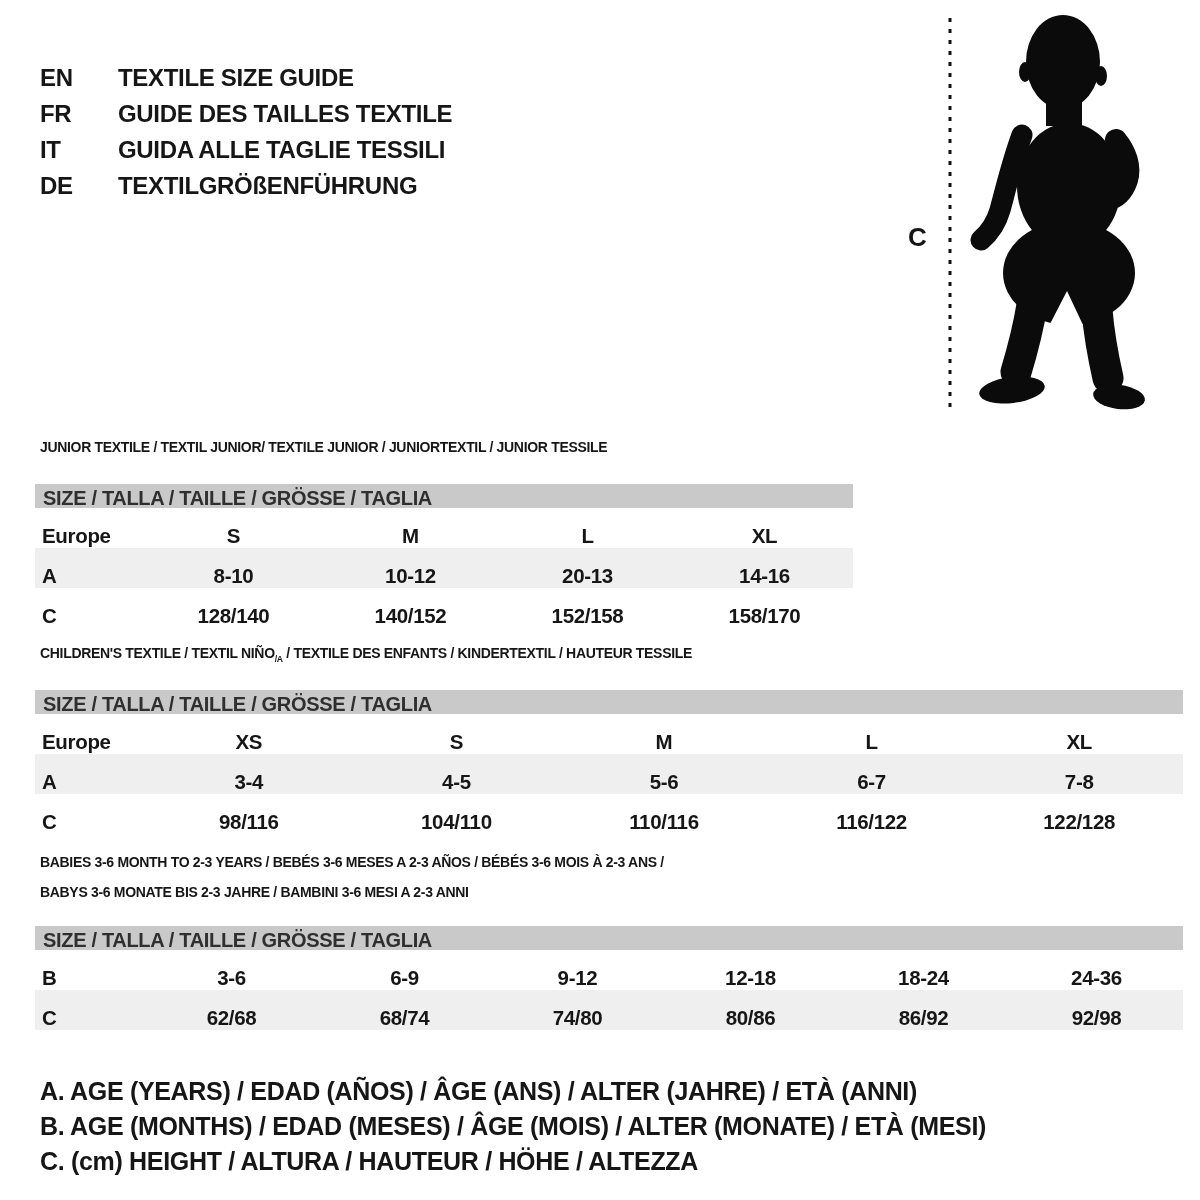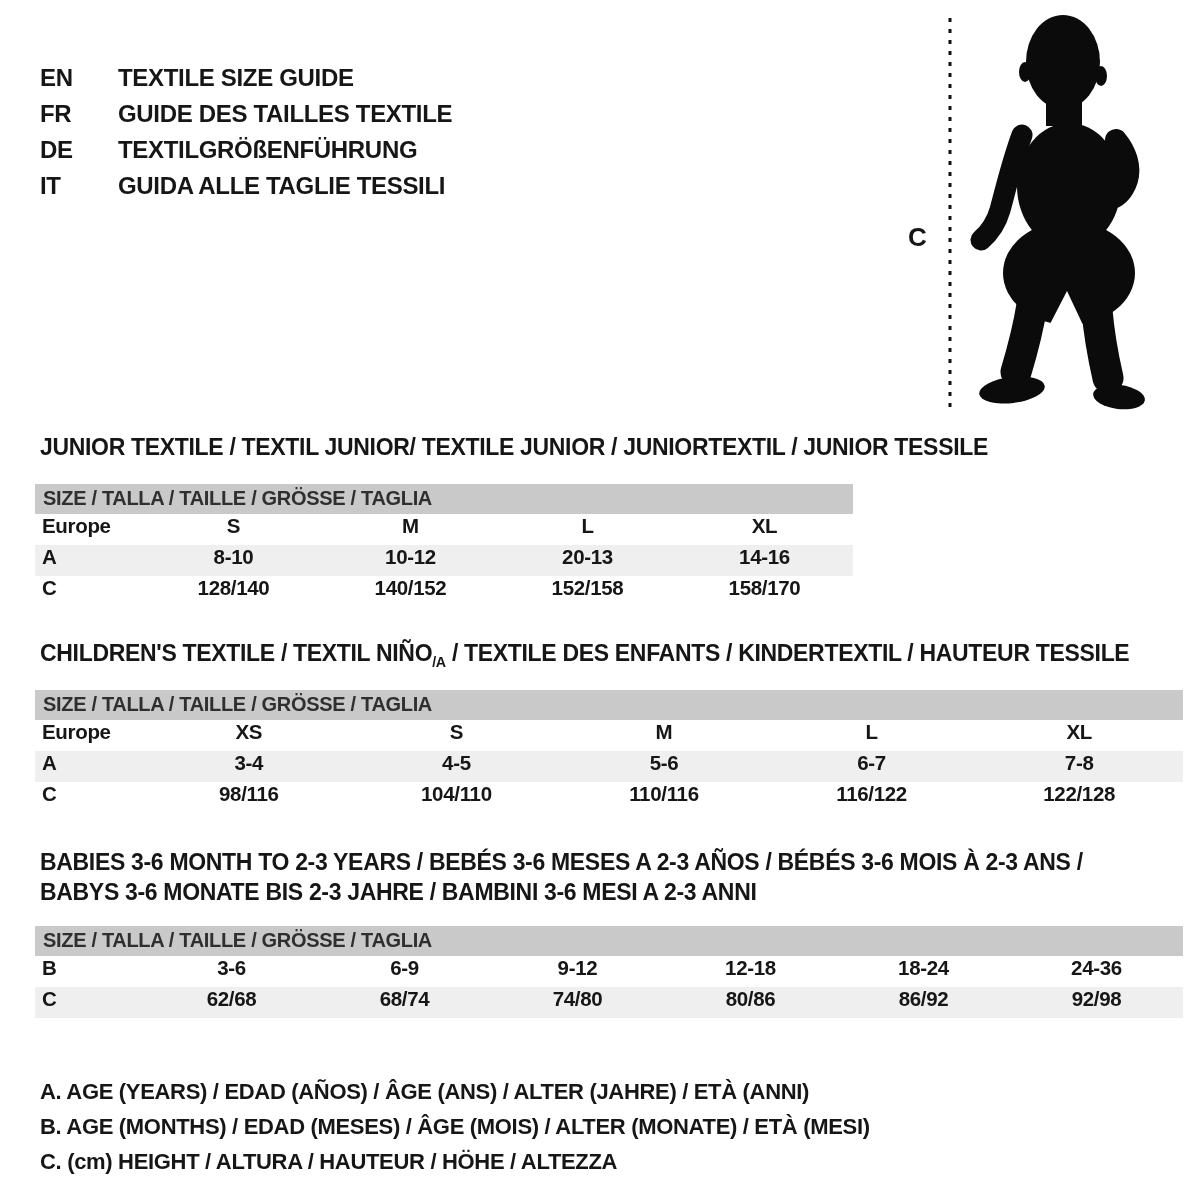--- a/index.html
+++ b/index.html
@@ -13,63 +13,63 @@
 
   
   #lang-block { left:40px; top:16px;margin-top:44px; }
   .lang-row  { display:flex; font-size:24px; line-height:36px; }
   .lang-code { width:78px; }
 
   
   #figure { left:900px; top:10px; width:260px; height:412px; }
 
   
-  .section-title { font-size:23px; line-height:23px; white-space:nowrap; }
+  .section-title { font-size:14px; line-height:23px; white-space:nowrap; }
   #junior-title   { left:40px; top:436px; }
   #children-title { left:40px; top:642px; }
   #babies-title   { left:40px; top:847px; line-height:30px; }
   .sub { font-size:0.62em; vertical-align:sub; }
 
   
   .size-table { }
   #junior-table   { left:35px; top:484px; width:818px;  }
   #children-table { left:35px; top:690px; width:1148px; }
   #babies-table   { left:35px; top:926px; width:1148px; }
   .size-bar {
-    height:30px; line-height:29px; background:#c9c9c9;
+    height:24px; line-height:29px; background:#c9c9c9;
     color:#2f2f2f; font-size:20px; padding-left:8px;
   }
-  .trow  { display:flex; align-items:flex-start; height:31px; font-size:20.5px; }
+  .trow  { display:flex; align-items:flex-end; height:40px; font-size:20.5px; }
   .trow.alt { background:#efefef; }
   .tlabel { width:110px; padding-left:7px; box-sizing:border-box; }
   .tcell  { flex:1; text-align:center; }
 
   
   #legend { left:40px; top:1074px; }
-  .legend-line { font-size:22px; line-height:35px; white-space:nowrap; }
+  .legend-line { font-size:25px; line-height:35px; white-space:nowrap; }
 </style>
 </head>
 <body>
 
 <div id="lang-block" class="abs">
   <div class="lang-row">
     <span class="lang-code">EN</span>
     <span class="lang-title">TEXTILE SIZE GUIDE</span>
   </div>
   <div class="lang-row">
     <span class="lang-code">FR</span>
     <span class="lang-title">GUIDE DES TAILLES TEXTILE</span>
   </div>
   <div class="lang-row">
+    <span class="lang-code">IT</span>
+    <span class="lang-title">GUIDA ALLE TAGLIE TESSILI</span>
+  </div>
+  <div class="lang-row">
     <span class="lang-code">DE</span>
     <span class="lang-title">TEXTILGRÖßENFÜHRUNG</span>
-  </div>
-  <div class="lang-row">
-    <span class="lang-code">IT</span>
-    <span class="lang-title">GUIDA ALLE TAGLIE TESSILI</span>
   </div>
 </div>
 
 <div id="figure" class="abs">
   <svg width="260" height="412" viewBox="0 0 260 412">
     <line x1="50" y1="8" x2="50" y2="404" stroke="#111111" stroke-width="3" stroke-dasharray="4 7"></line>
     <text x="8" y="236" font-size="26" font-weight="bold" fill="#161616" font-family="Liberation Sans, DejaVu Sans, sans-serif">C</text>
     <g fill="#0b0b0b" stroke="#0b0b0b" transform="translate(70,0)">
       <ellipse cx="93" cy="52" rx="37" ry="47" stroke="none"></ellipse>
       <ellipse cx="55" cy="62" rx="6" ry="10" stroke="none"></ellipse>

